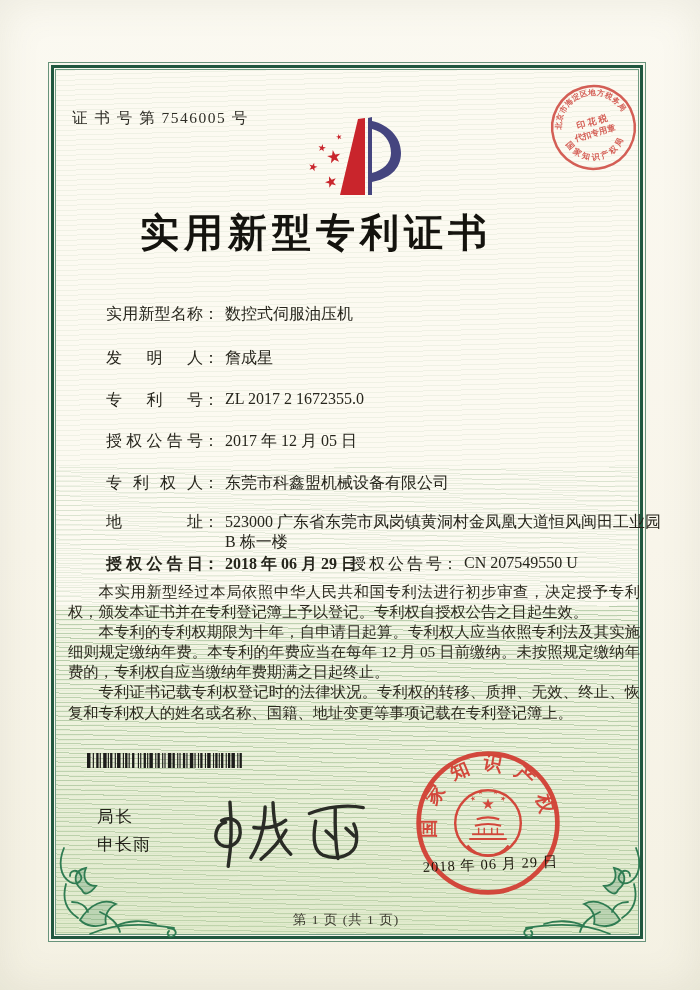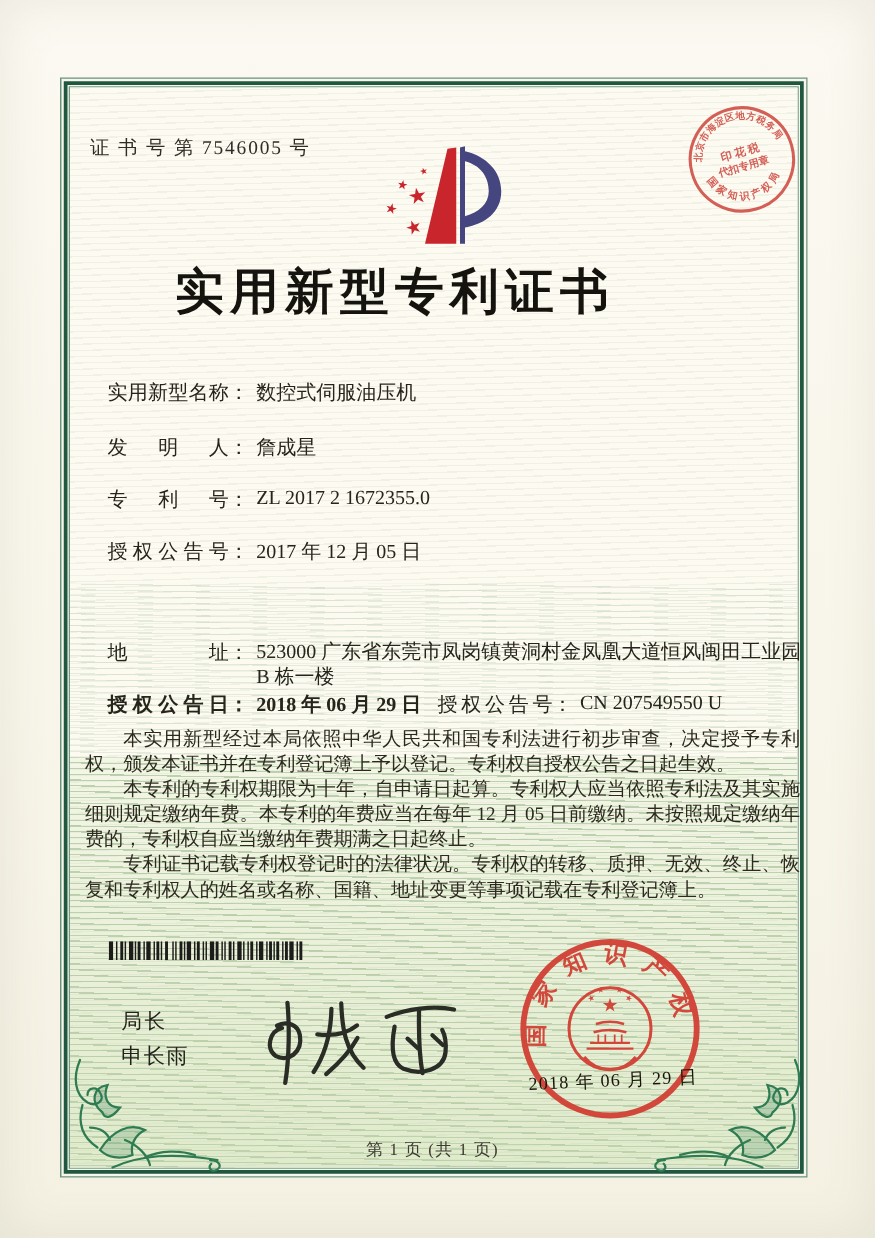--- a/index.html
+++ b/index.html
@@ -15,21 +15,21 @@
   .waves-mid{position:absolute;left:0;right:0;top:46%;height:16%;opacity:.45;
     background:repeating-linear-gradient(181deg, rgba(116,160,108,.38) 0 1px, rgba(0,0,0,0) 1px 4.8px);}
   .waves-bottom{position:absolute;left:0;right:0;top:62%;bottom:0;
     background:linear-gradient(180deg, rgba(210,228,186,.20), rgba(198,219,170,.52)),
     repeating-linear-gradient(181deg, rgba(106,152,98,.48) 0 1px, rgba(0,0,0,0) 1px 4.6px);}
   .content{position:absolute;inset:0;z-index:5;padding-left:20px;}
   .cert-no{position:absolute;left:72px;top:108px;font-size:15.5px;letter-spacing:1.5px;color:#2e2d26;}
   .logo{position:absolute;left:292px;top:107px;}
   .title{position:absolute;left:48px;top:206px;width:536px;text-align:center;font-size:39px;font-weight:700;letter-spacing:5px;color:#14130e;}
   .field-row{position:absolute;left:86px;width:552px;font-size:16px;color:#26251c;white-space:nowrap;}
-  .flabel{display:inline-block;width:97px;text-align:justify;text-align-last:justify;vertical-align:top;}
+  .flabel{display:inline-block;width:97px;text-align:justify;text-align-last:justify;vertical-align:top;margin-left:20px;}
   .flabel2{display:inline-block;width:92px;text-align:justify;text-align-last:justify;vertical-align:top;}
   .colon{display:inline-block;vertical-align:top;margin-right:6px;}
   .fvalue{display:inline-block;vertical-align:top;}
   .fvalue.addr{width:446px;white-space:normal;line-height:19.5px;}
   .fgroup1{display:inline-block;width:264px;vertical-align:top;font-weight:bold;}
   .paras{position:absolute;left:68px;top:582px;width:572px;}
   .paras p{margin:0;font-size:15.3px;line-height:20.1px;text-align:justify;text-indent:2em;color:#2c2a1f;}
   .barcode{position:absolute;left:87px;top:753px;}
   .director-title{position:absolute;left:97px;top:806px;font-size:16.5px;letter-spacing:2px;color:#23221a;}
   .director-name{position:absolute;left:97px;top:833px;font-size:17px;letter-spacing:1px;color:#23221a;}
@@ -79,20 +79,23 @@
       <span class="flabel">实用新型名称</span><span class="colon">：</span><span class="fvalue">数控式伺服油压机</span>
     </div>
     <div class="field-row" style="top:348px">
       <span class="flabel">发明人</span><span class="colon">：</span><span class="fvalue">詹成星</span>
     </div>
     <div class="field-row" style="top:390px">
       <span class="flabel">专利号</span><span class="colon">：</span><span class="fvalue">ZL 2017 2 1672355.0</span>
     </div>
     <div class="field-row" style="top:431px">
       <span class="flabel">授权公告号</span><span class="colon">：</span><span class="fvalue">2017 年 12 月 05 日</span>
+    </div>
+    <div class="field-row" style="top:473px">
+      <span class="flabel">专利权人</span><span class="colon">：</span><span class="fvalue">东莞市科鑫盟机械设备有限公司</span>
     </div>
     <div class="field-row" style="top:512px">
       <span class="flabel">地址</span><span class="colon">：</span><span class="fvalue addr">523000 广东省东莞市凤岗镇黄洞村金凤凰大道恒风闽田工业园 B 栋一楼</span>
     </div>
     <div class="field-row" style="top:554px">
       <span class="fgroup1"><span class="flabel">授权公告日</span><span class="colon">：</span><span class="fvalue">2018 年 06 月 29 日</span></span><span class="flabel2">授权公告号</span><span class="colon">：</span><span class="fvalue">CN 207549550 U</span>
     </div>
 
     <div class="paras">
       <p>本实用新型经过本局依照中华人民共和国专利法进行初步审查，决定授予专利权，颁发本证书并在专利登记簿上予以登记。专利权自授权公告之日起生效。</p>

